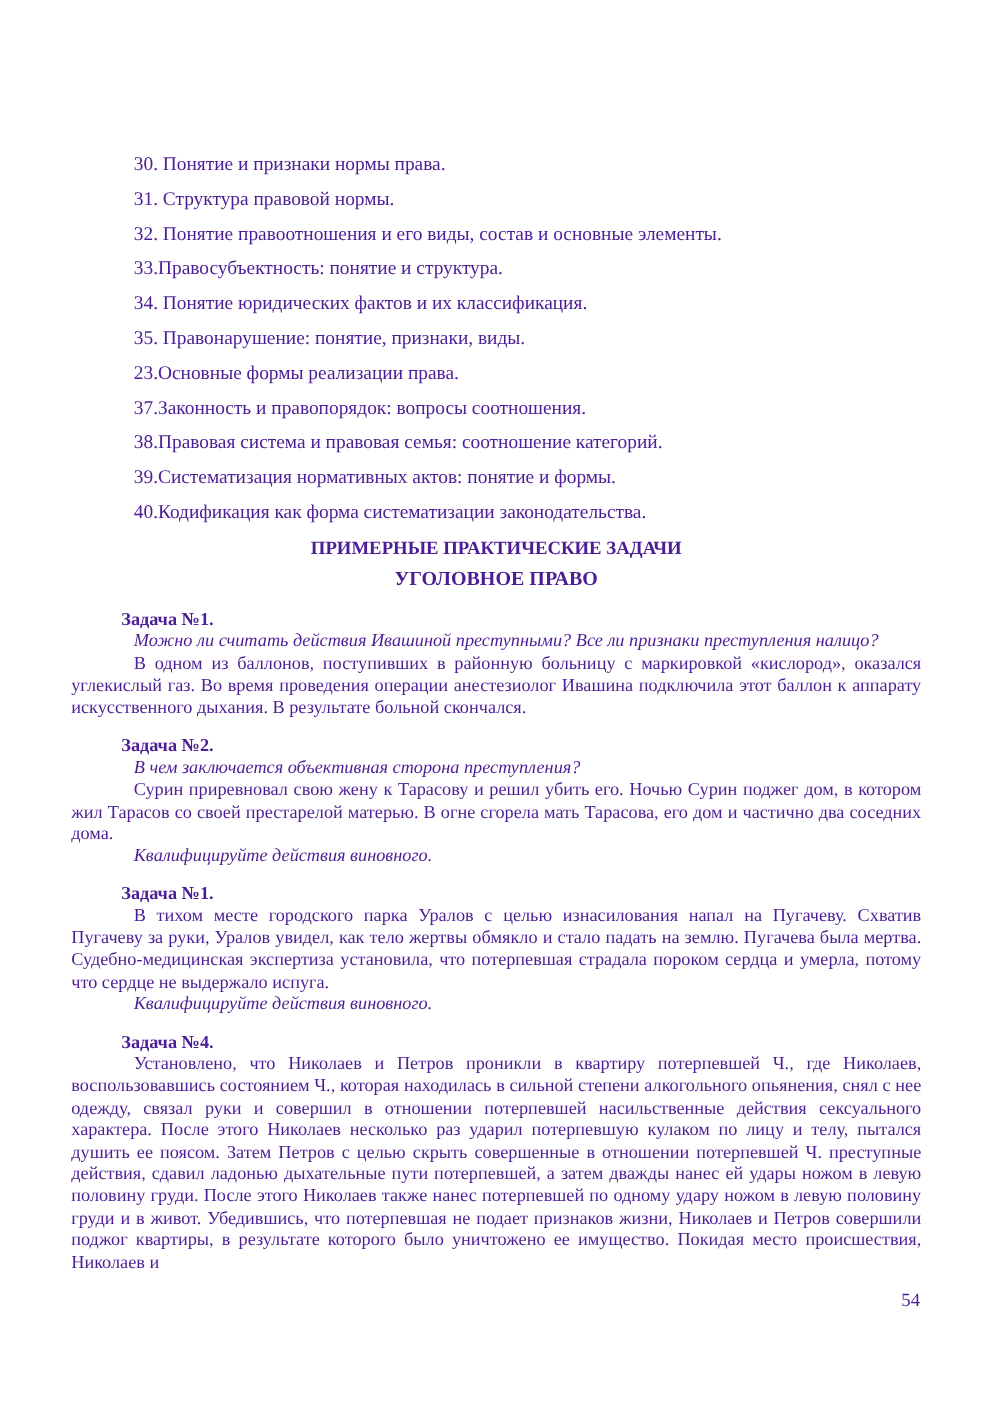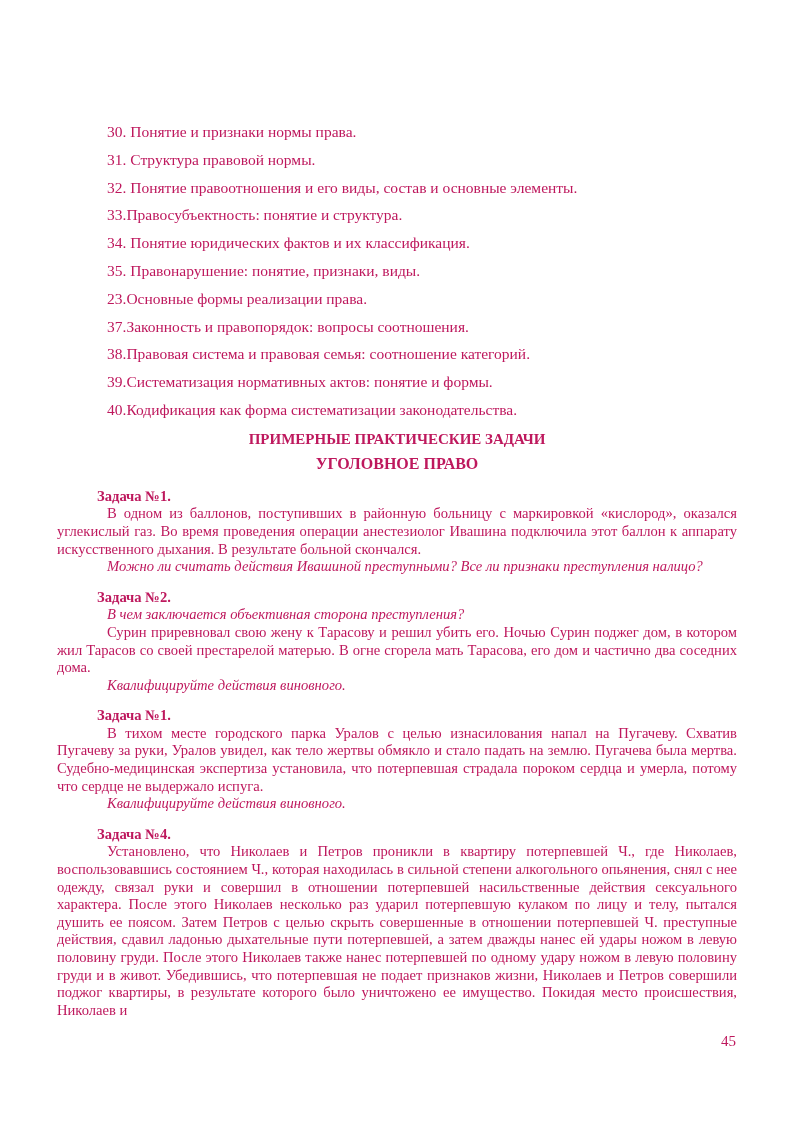--- a/index.html
+++ b/index.html
@@ -1,21 +1,21 @@
 <!DOCTYPE html>
 <html><head>
 <meta charset="utf-8">
 <style>
   html, body { margin: 0; padding: 0; background: #ffffff; }
   .page {
     position: relative;
     width: 794px;
     height: 1123px;
     background: #ffffff;
-    color: #be185d;
+    color: #4c1d95;
     font-family: "Liberation Serif", "DejaVu Serif", serif;
     overflow: hidden;
   }
   .content {
     position: absolute;
     left: 57px;
     top: 123px;
     width: 680px;
   }
   .numbered-list {
@@ -85,22 +85,22 @@
       <li>38.Правовая система и правовая семья: соотношение категорий.</li>
       <li>39.Систематизация нормативных актов: понятие и формы.</li>
       <li>40.Кодификация как форма систематизации законодательства.</li>
     </ol>
 
     <div class="heading-1">ПРИМЕРНЫЕ ПРАКТИЧЕСКИЕ ЗАДАЧИ</div>
     <div class="heading-2">УГОЛОВНОЕ ПРАВО</div>
 
     <div class="task first">
       <div class="task-title">Задача №1.</div>
+      <p class="para question">Можно ли считать действия Ивашиной преступными? Все ли признаки преступления налицо?</p>
       <p class="para">В одном из баллонов, поступивших в районную больницу с маркировкой «кислород», оказался углекислый газ. Во время проведения операции анестезиолог Ивашина подключила этот баллон к аппарату искусственного дыхания. В результате больной скончался.</p>
-      <p class="para question">Можно ли считать действия Ивашиной преступными? Все ли признаки преступления налицо?</p>
     </div>
 
     <div class="task">
       <div class="task-title">Задача №2.</div>
       <p class="para question">В чем заключается объективная сторона преступления?</p>
       <p class="para">Сурин приревновал свою жену к Тарасову и решил убить его. Ночью Сурин поджег дом, в котором жил Тарасов со своей престарелой матерью. В огне сгорела мать Тарасова, его дом и частично два соседних дома.</p>
       <p class="para question">Квалифицируйте действия виновного.</p>
     </div>
 
     <div class="task">
@@ -109,14 +109,14 @@
       <p class="para question">Квалифицируйте действия виновного.</p>
     </div>
 
     <div class="task">
       <div class="task-title">Задача №4.</div>
       <p class="para">Установлено, что Николаев и Петров проникли в квартиру потерпевшей Ч., где Николаев, воспользовавшись состоянием Ч., которая находилась в сильной степени алкогольного опьянения, снял с нее одежду, связал руки и совершил в отношении потерпевшей насильственные действия сексуального характера. После этого Николаев несколько раз ударил потерпевшую кулаком по лицу и телу, пытался душить ее поясом. Затем Петров с целью скрыть совершенные в отношении потерпевшей Ч. преступные действия, сдавил ладонью дыхательные пути потерпевшей, а затем дважды нанес ей удары ножом в левую половину груди. После этого Николаев также нанес потерпевшей по одному удару ножом в левую половину груди и в живот. Убедившись, что потерпевшая не подает признаков жизни, Николаев и Петров совершили поджог квартиры, в результате которого было уничтожено ее имущество. Покидая место происшествия, Николаев и</p>
     </div>
 
   </div>
 
-  <div class="page-number">45</div>
+  <div class="page-number">54</div>
 </div>
 
 </body></html>

